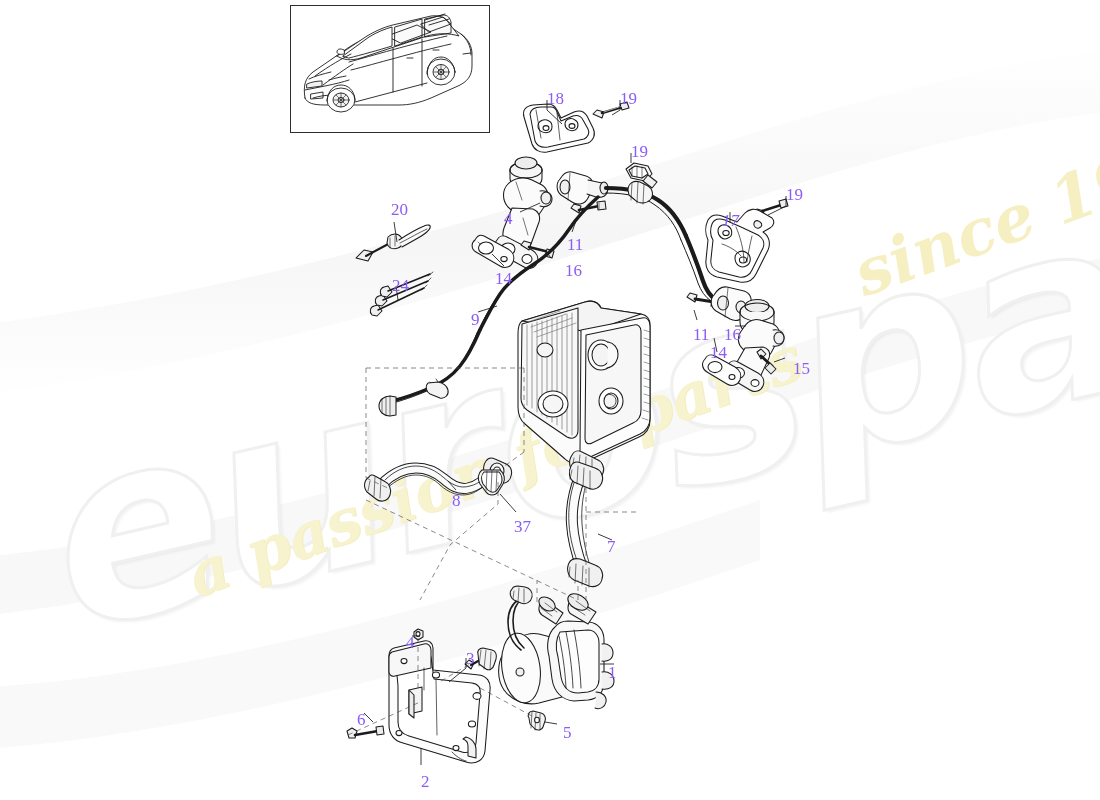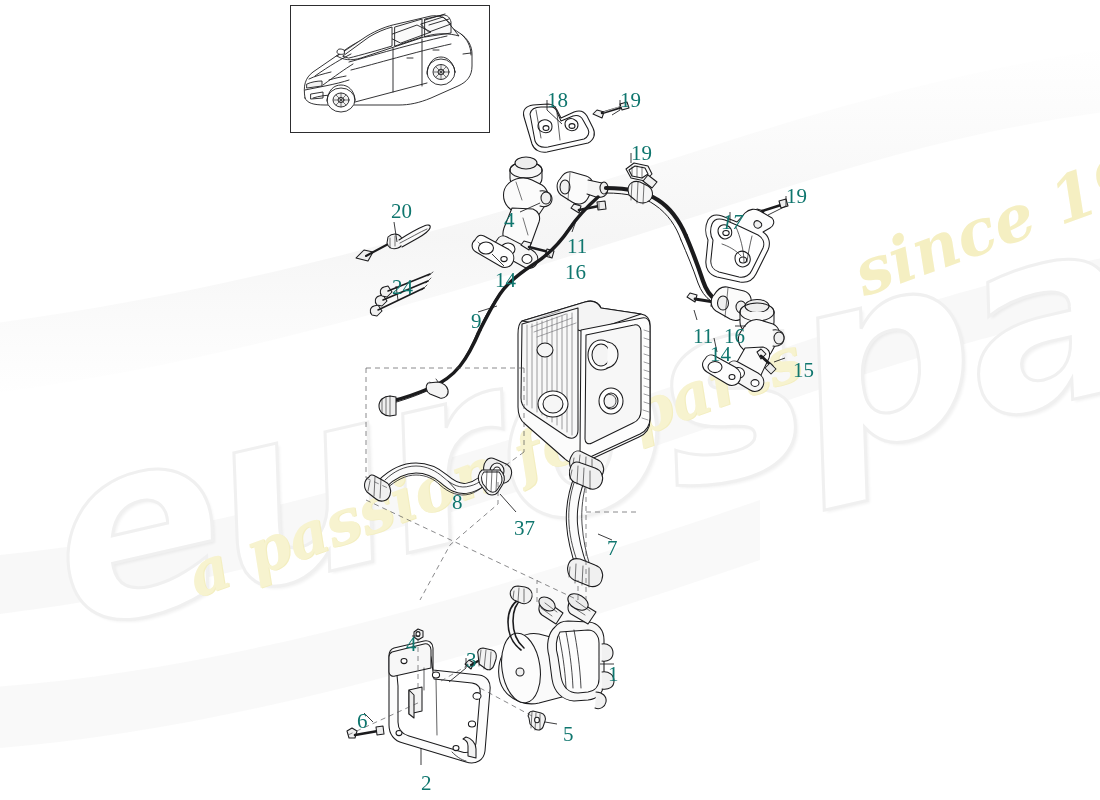--- a/index.html
+++ b/index.html
@@ -79,22 +79,22 @@
     inset: 0;
     z-index: 2;
   }
   #art svg { display: block; }
 
   
   .callout {
     position: absolute;
     z-index: 4;
     font-family: "Liberation Serif", serif;
-    font-size: 21px;
-    color: #0f766e;
+    font-size: 17px;
+    color: #8b5cf6;
     line-height: 1;
     user-select: none;
   }
 
   
   #thumb {
     position: absolute;
     left: 290px;
     top: 5px;
     width: 200px;

